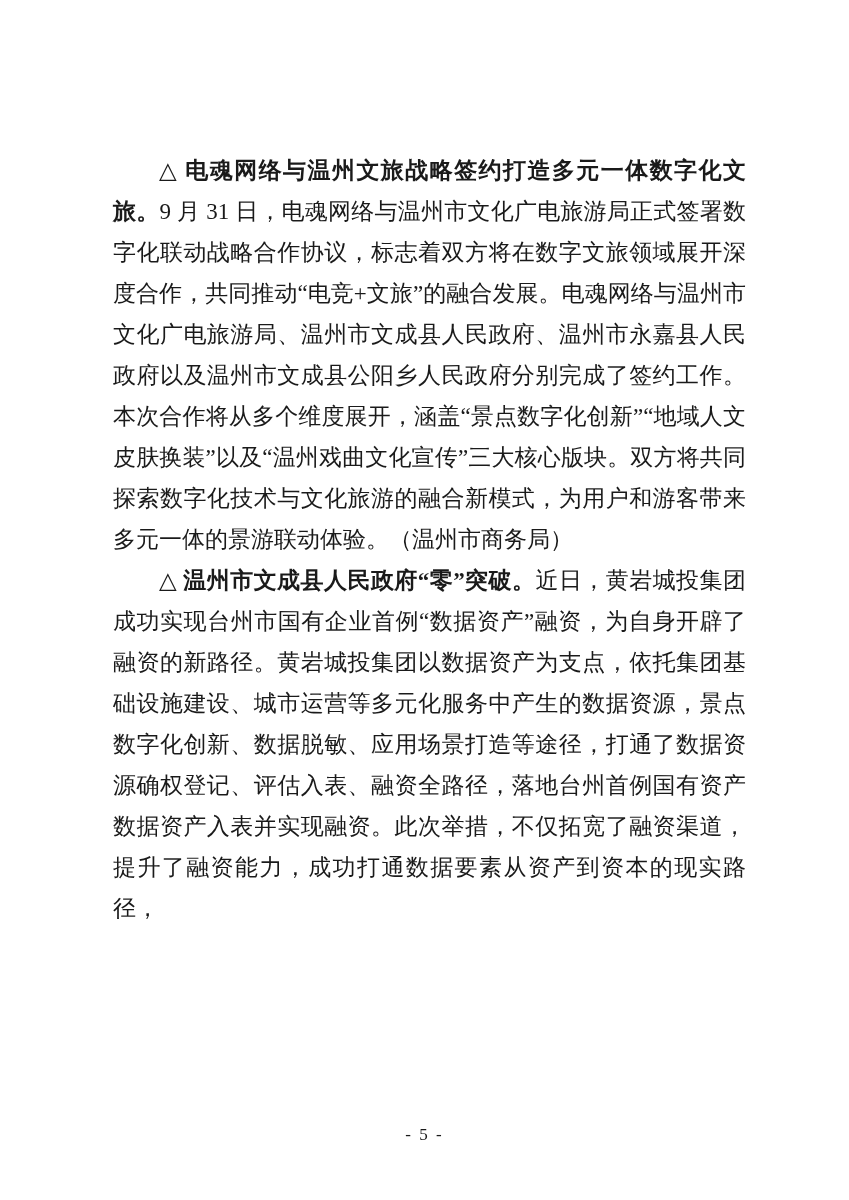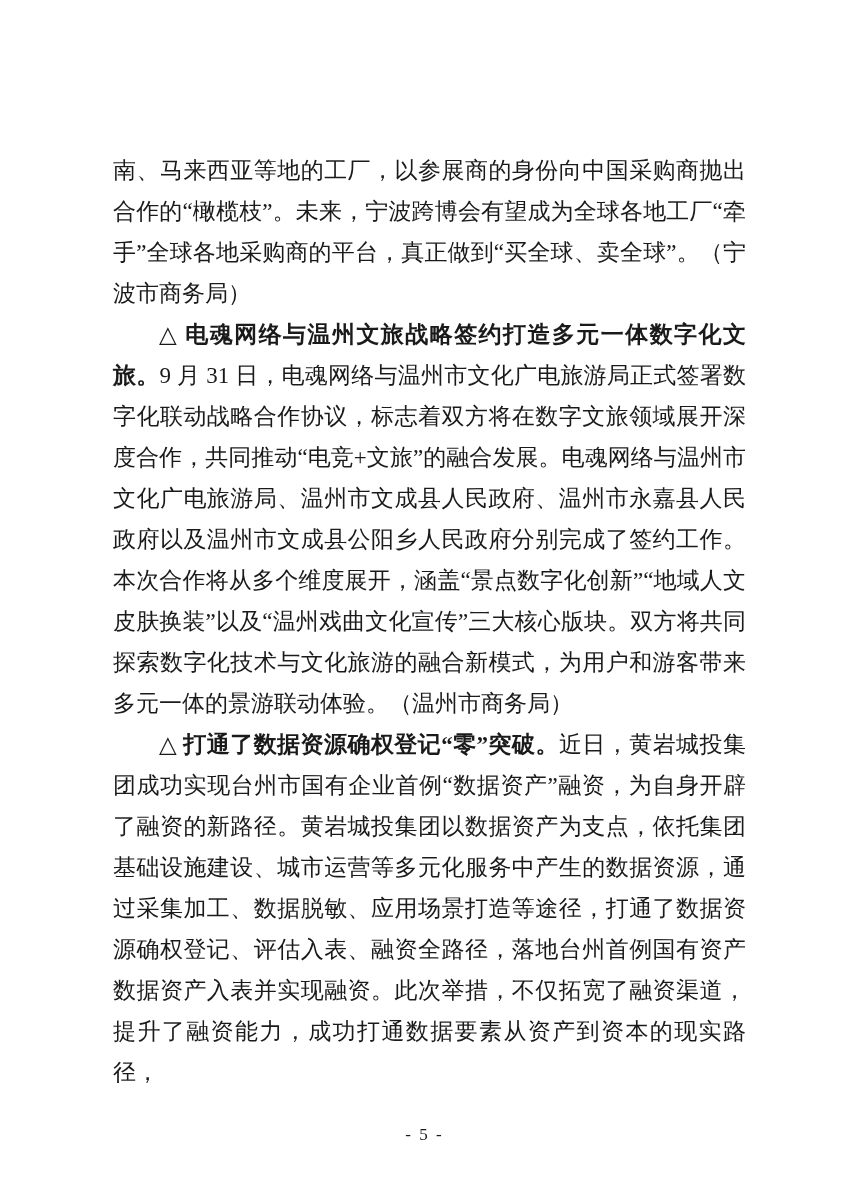--- a/index.html
+++ b/index.html
@@ -49,18 +49,17 @@
     font-size: 17px;
     color: #1a1a1a;
     letter-spacing: 2px;
   }
 </style>
 </head>
 <body>
 
 <div class="page">
   <div class="document-body">
-      <p class="para"><span class="seg">南、马来西亚等地的工厂，以参展商的身份向中国采购商抛出合作的“橄榄枝”。未来，宁波跨博会有望成为全球各地工厂“牵手”全球各地采购商的平台，真正做到“买全球、卖全球”。（宁波市商务局）</span></p>
       <p class="para indent"><span class="seg bold">△ 电魂网络与温州文旅战略签约打造多元一体数字化文旅。</span><span class="seg">9 月 31 日，电魂网络与温州市文化广电旅游局正式签署数字化联动战略合作协议，标志着双方将在数字文旅领域展开深度合作，共同推动“电竞+文旅”的融合发展。电魂网络与温州市文化广电旅游局、温州市文成县人民政府、温州市永嘉县人民政府以及温州市文成县公阳乡人民政府分别完成了签约工作。本次合作将从多个维度展开，涵盖“景点数字化创新”“地域人文皮肤换装”以及“温州戏曲文化宣传”三大核心版块。双方将共同探索数字化技术与文化旅游的融合新模式，为用户和游客带来多元一体的景游联动体验。（温州市商务局）</span></p>
-      <p class="para indent"><span class="seg bold">△ 打通了数据资源确权登记“零”突破。</span><span class="seg">近日，黄岩城投集团成功实现台州市国有企业首例“数据资产”融资，为自身开辟了融资的新路径。黄岩城投集团以数据资产为支点，依托集团基础设施建设、城市运营等多元化服务中产生的数据资源，通过采集加工、数据脱敏、应用场景打造等途径，打通了数据资源确权登记、评估入表、融资全路径，落地台州首例国有资产数据资产入表并实现融资。此次举措，不仅拓宽了融资渠道，提升了融资能力，成功打通数据要素从资产到资本的现实路径，</span></p>
+      <p class="para indent"><span class="seg bold">△ 温州市文成县人民政府“零”突破。</span><span class="seg">近日，黄岩城投集团成功实现台州市国有企业首例“数据资产”融资，为自身开辟了融资的新路径。黄岩城投集团以数据资产为支点，依托集团基础设施建设、城市运营等多元化服务中产生的数据资源，景点数字化创新、数据脱敏、应用场景打造等途径，打通了数据资源确权登记、评估入表、融资全路径，落地台州首例国有资产数据资产入表并实现融资。此次举措，不仅拓宽了融资渠道，提升了融资能力，成功打通数据要素从资产到资本的现实路径，</span></p>
     </div>
   <div class="page-footer">- 5 -</div>
 </div>
 
 </body></html>

